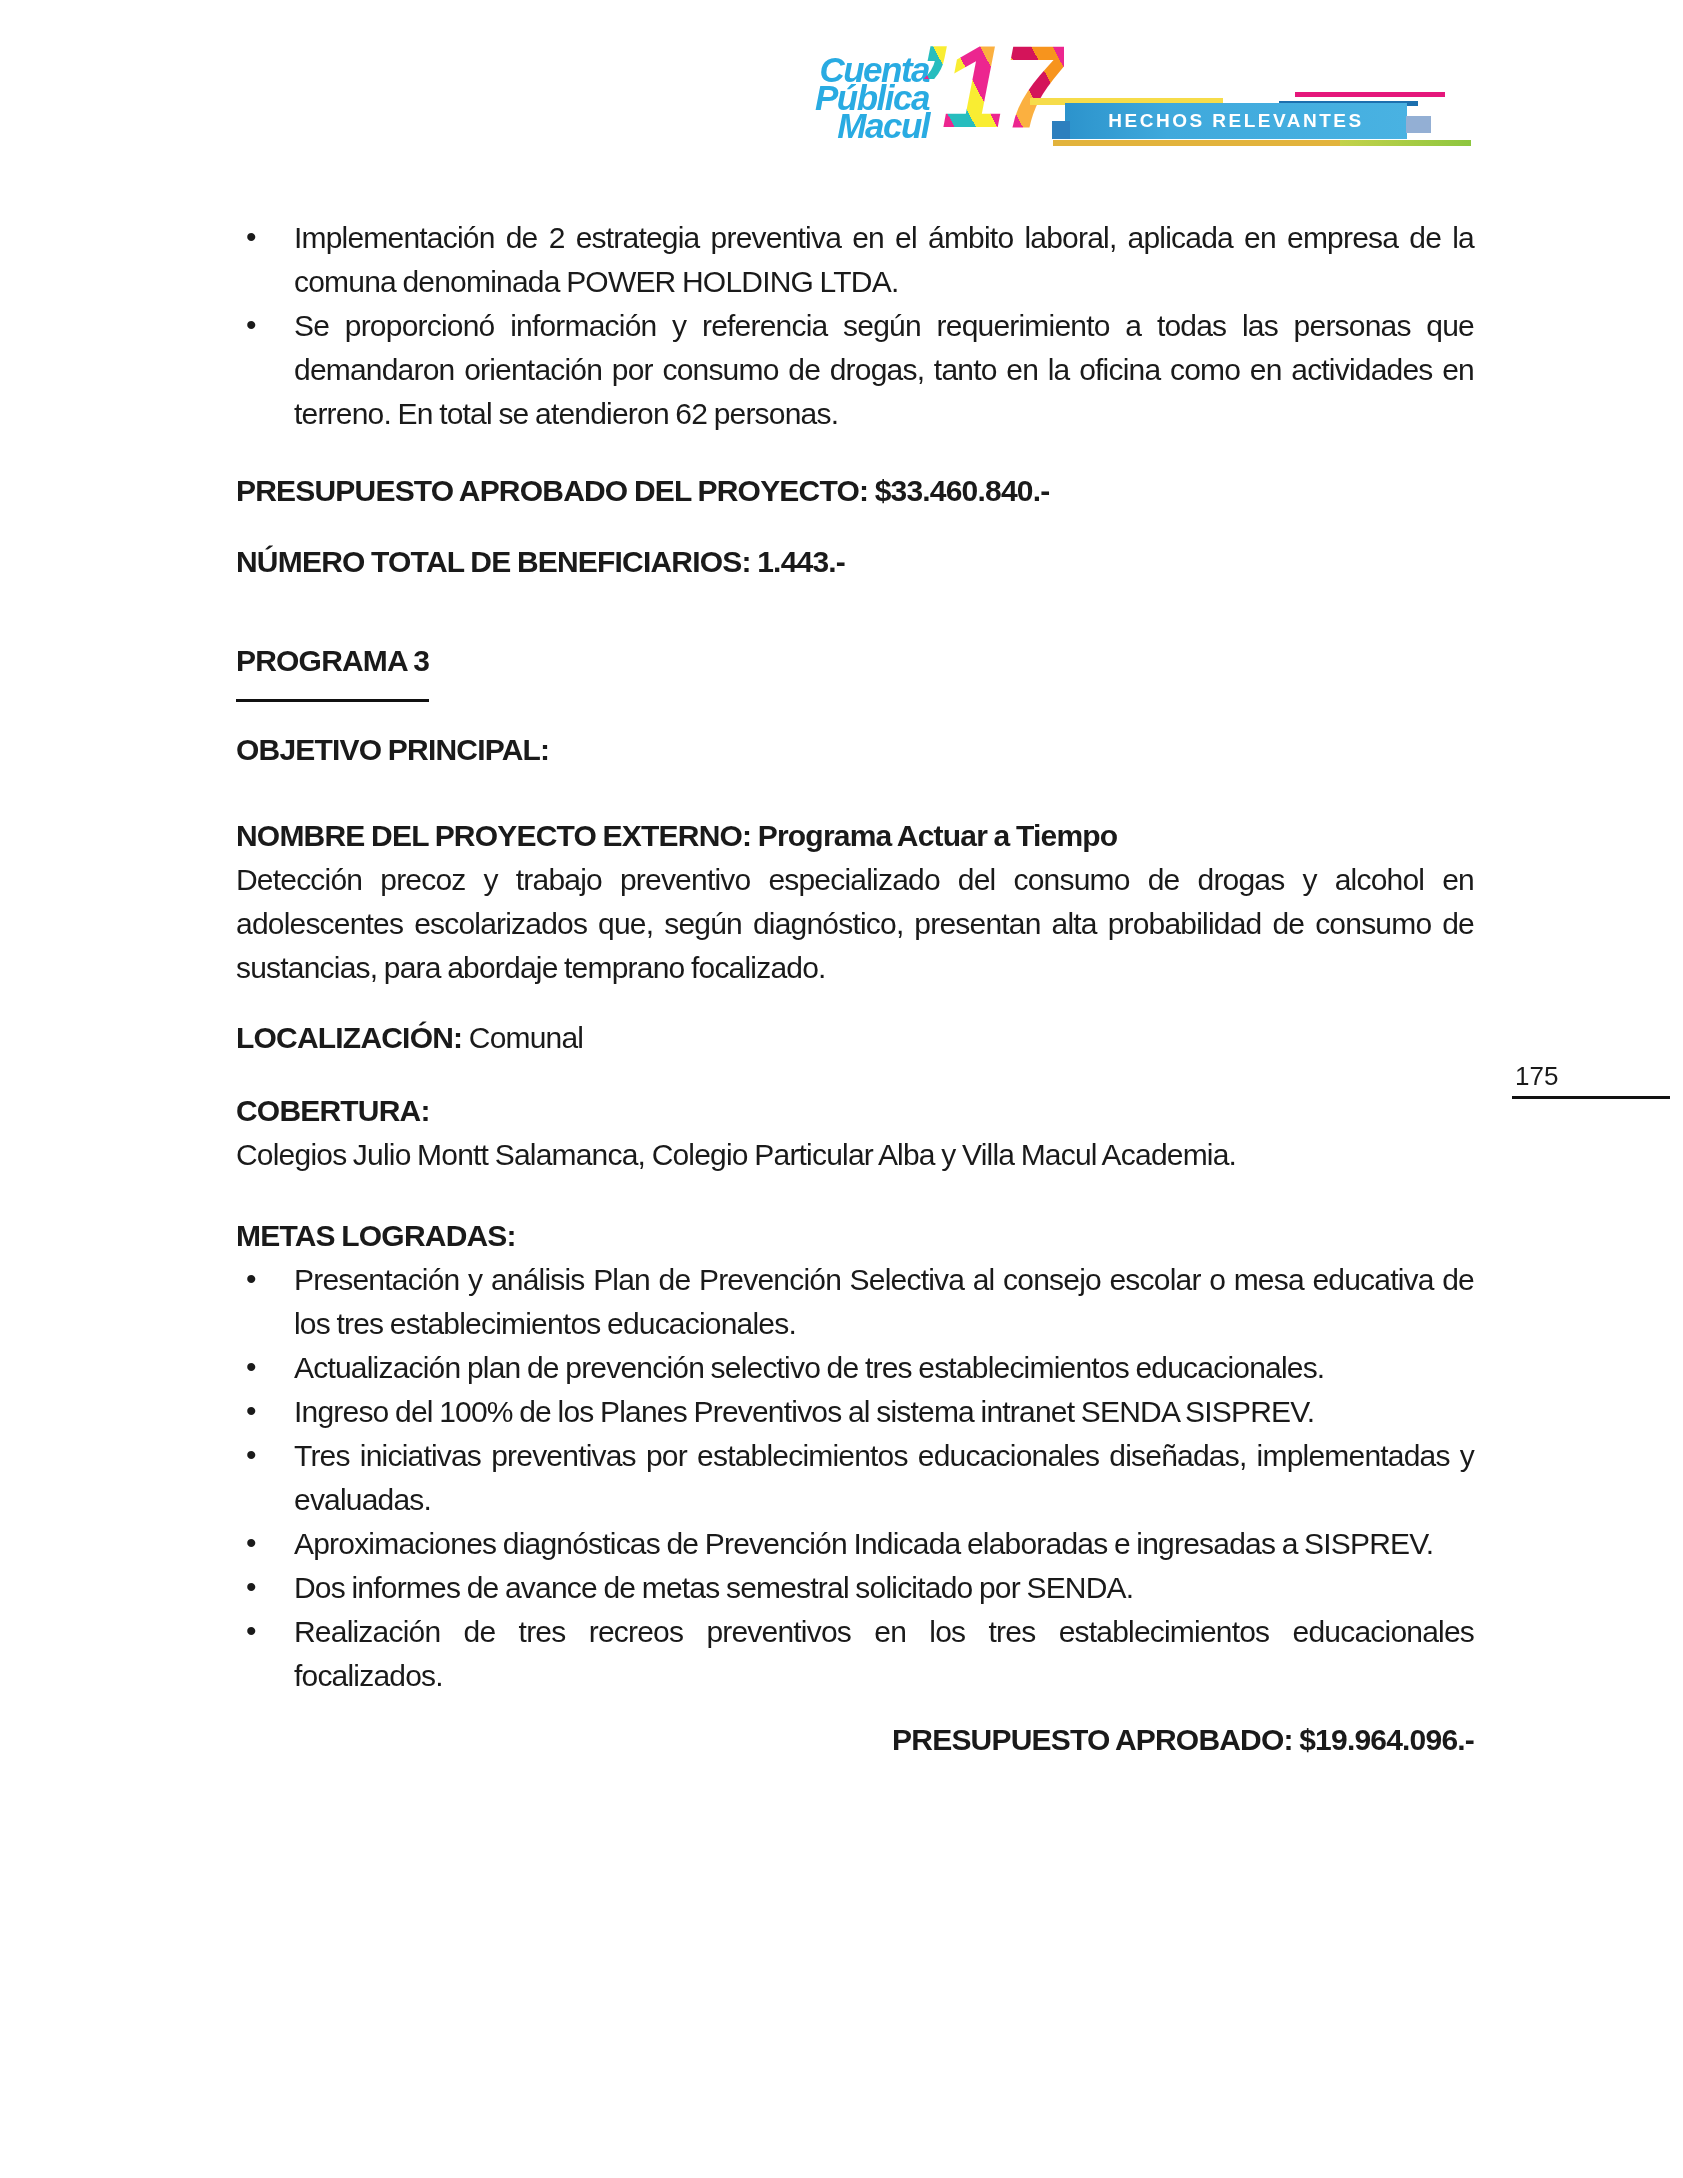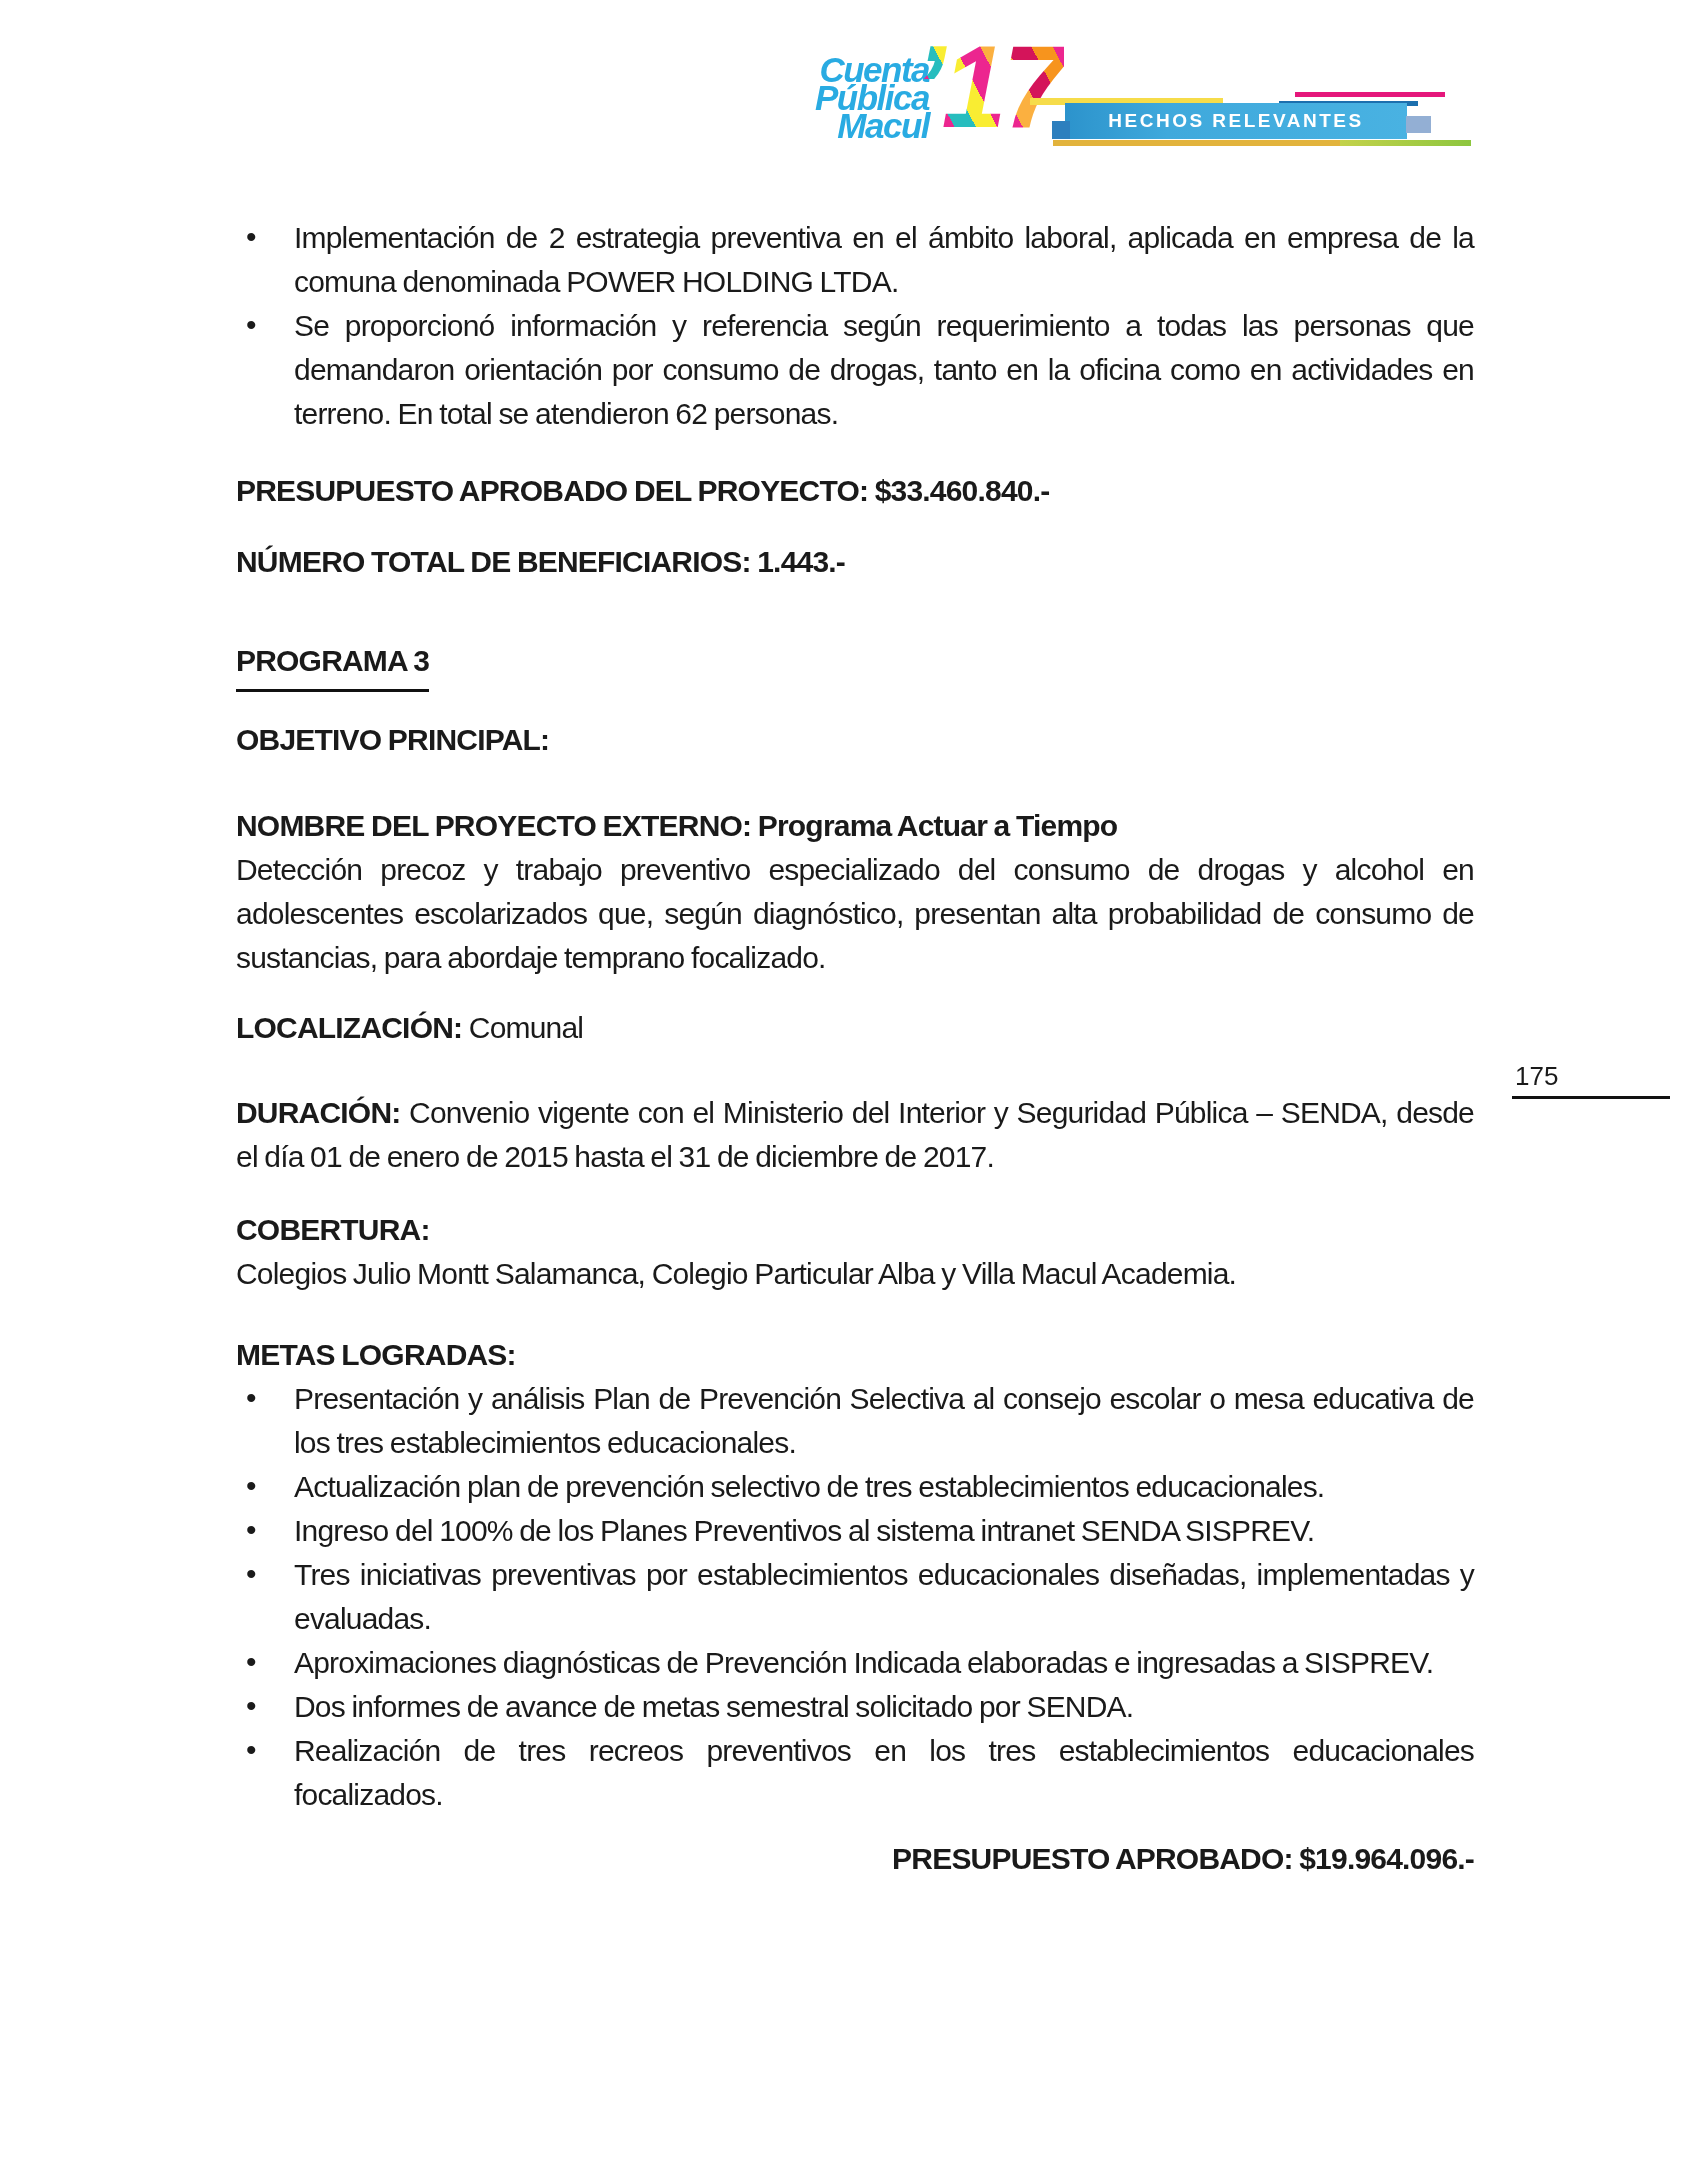--- a/index.html
+++ b/index.html
@@ -66,21 +66,21 @@
   #doc p, #doc ul { margin:0; padding:0; }
   .just { text-align:justify; }
   .b { font-weight:bold; }
   ul.blist { list-style:none; }
   ul.blist li {
     position:relative; padding-left:58px; text-align:justify;
   }
   ul.blist li .dot {
     position:absolute; left:10px; top:-1px; font-size:30px;
   }
-  .underlined { display:inline-block; border-bottom:3px solid #111; padding-bottom:6px; }
+  .underlined { display:inline-block; border-bottom:3px solid #111; padding-bottom:16px; }
 
   .mt-budget1   { margin-top:33px !important; }
   .mt-benef     { margin-top:27px !important; }
   .mt-prog      { margin-top:55px !important; }
   .mt-name      { margin-top:42px !important; }
   .mt-objetivo  { margin-top:26px !important; }
   .mt-local     { margin-top:26px !important; }
   .mt-duracion  { margin-top:41px !important; }
   .mt-cobertura { margin-top:29px !important; }
   .mt-metas     { margin-top:37px !important; }
@@ -134,21 +134,20 @@
       <span class="b underlined">PROGRAMA 3</span>
     </p>
 
     <p class="b mt-objetivo">OBJETIVO PRINCIPAL:</p>
 
     <p class="b mt-name">NOMBRE DEL PROYECTO EXTERNO: Programa Actuar a Tiempo</p>
     <p class="just">Detección precoz y trabajo preventivo especializado del consumo de drogas y alcohol en adolescentes escolarizados que, según diagnóstico, presentan alta probabilidad de consumo de sustancias, para abordaje temprano focalizado.</p>
 
     <p class="mt-local"><strong>LOCALIZACIÓN:</strong> <span>Comunal</span></p>
 
-    <p class="just mt-duracion"><strong>DURACIÓN:</strong> <span>Convenio vigente con el Ministerio del Interior y Seguridad Pública – SENDA, desde el día 01 de enero de 2015 hasta el 31 de diciembre de 2017.</span></p>
 
     <p class="b mt-cobertura">COBERTURA:</p>
     <p>Colegios Julio Montt Salamanca, Colegio Particular Alba y Villa Macul Academia.</p>
 
     <p class="b mt-metas">METAS LOGRADAS:</p>
 
     <ul class="blist">
       <li>
         <span class="dot">•</span>
         <span>Presentación y análisis Plan de Prevención Selectiva al consejo escolar o mesa educativa de los tres establecimientos educacionales.</span>

